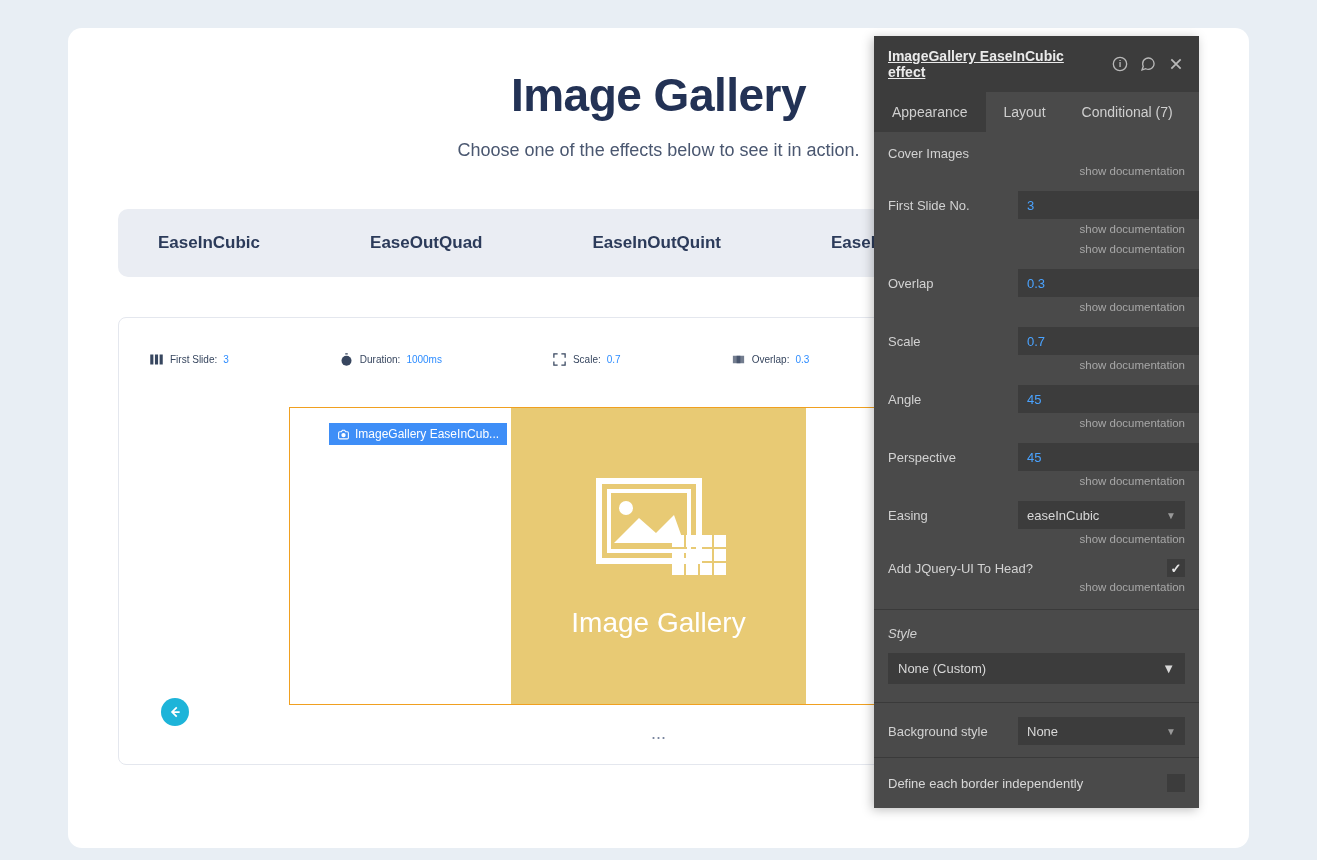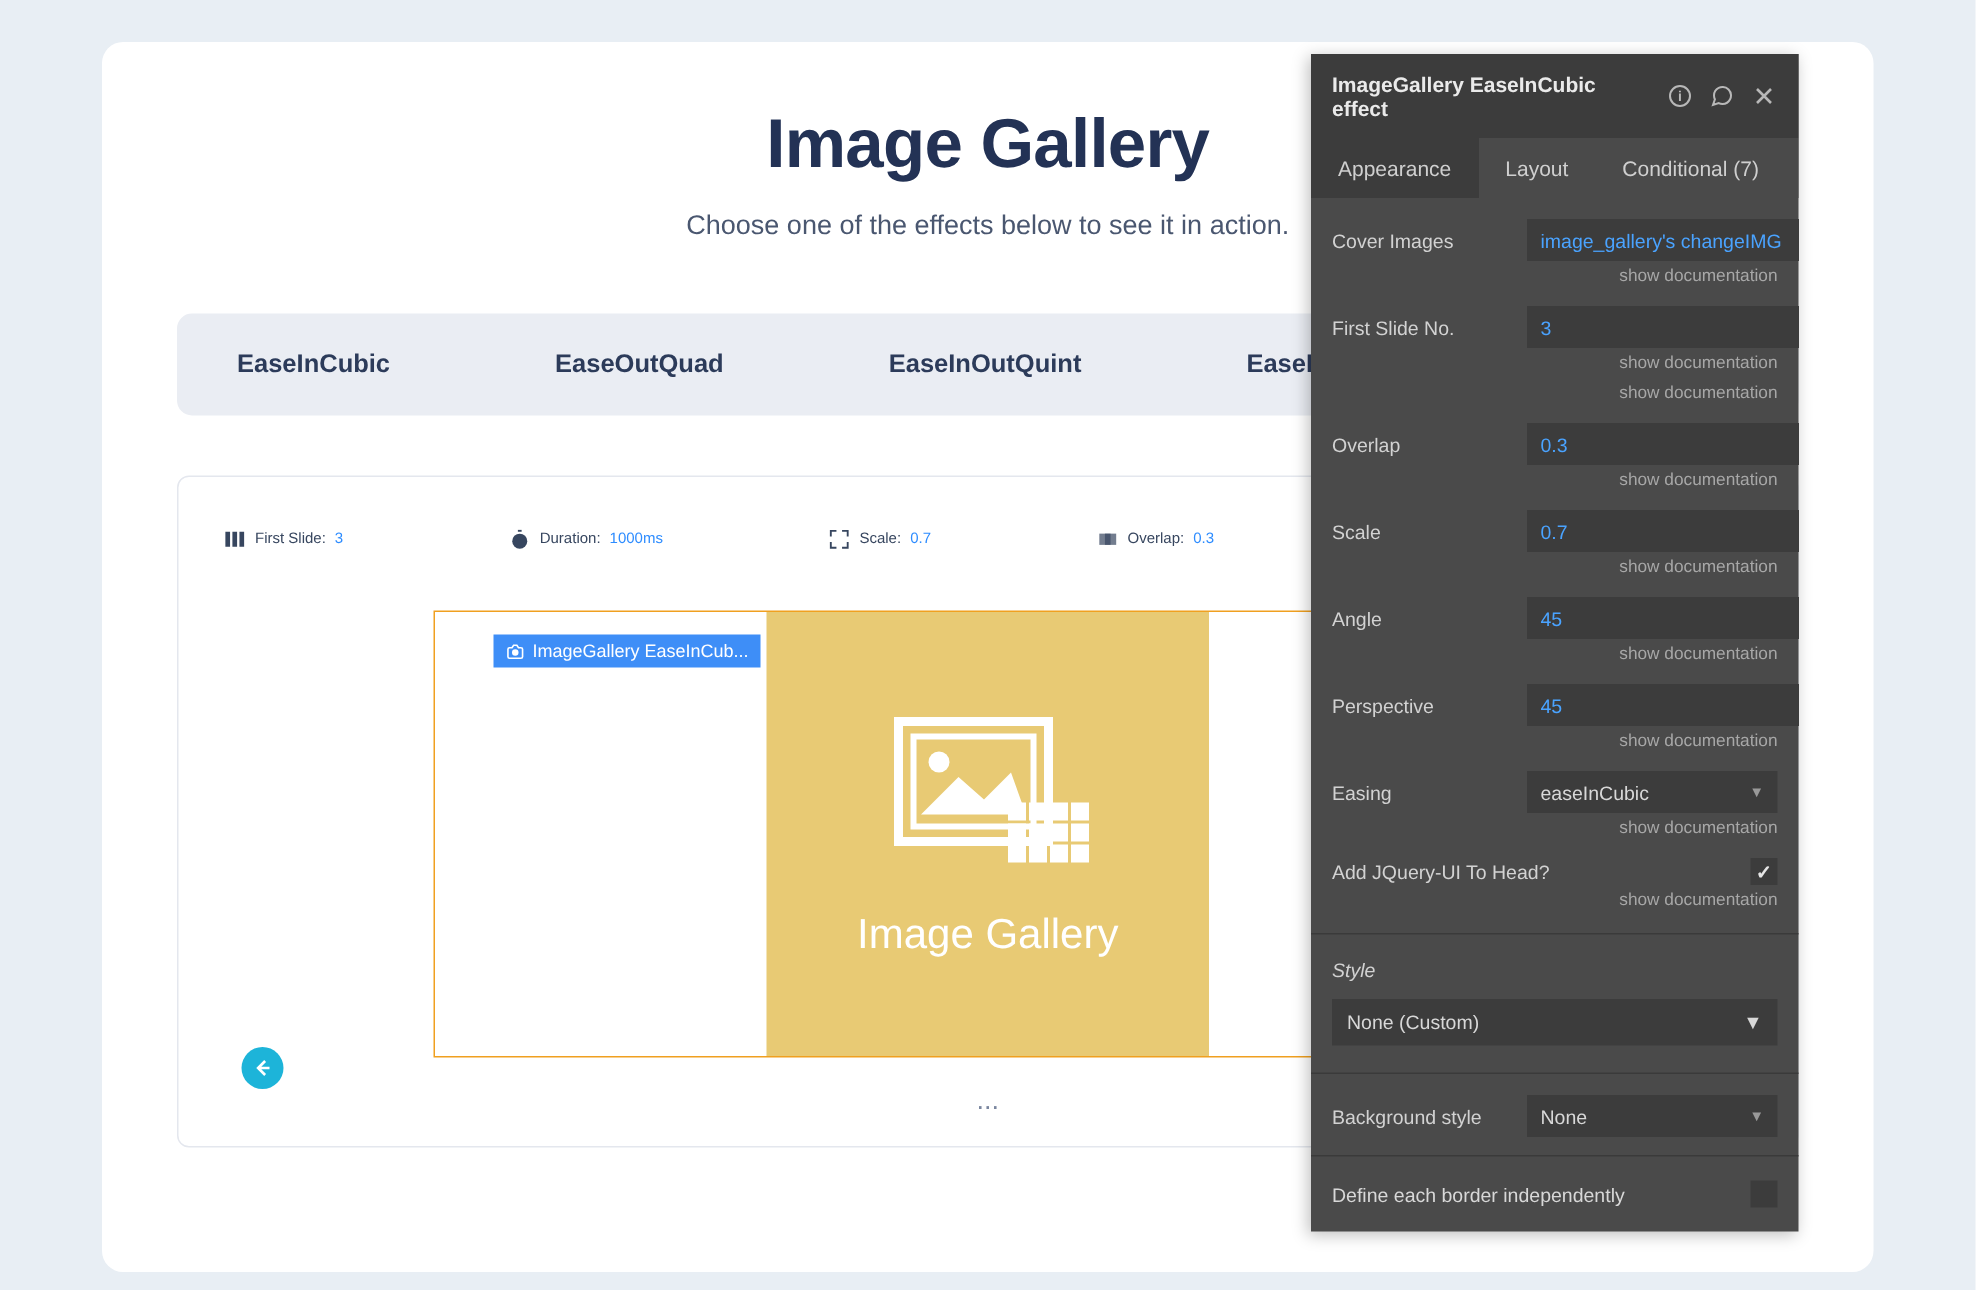--- a/index.html
+++ b/index.html
@@ -25,21 +25,21 @@
 .img-placeholder { width: 295px; background: #e8ca74; display: flex; flex-direction: column; align-items: center; justify-content: center; }
 .img-placeholder svg { width: 150px; height: 120px; }
 .img-placeholder-label { color: #fff; font-size: 28px; font-weight: 400; margin-top: 14px; }
 
 .nav-arrow { position: absolute; left: 42px; bottom: 38px; width: 28px; height: 28px; border-radius: 50%; background: #1db4d9; display: flex; align-items: center; justify-content: center; color: #fff; cursor: pointer; }
 .dots { text-align: center; color: #7a869f; font-size: 18px; margin-top: 18px; }
 
 
 .props-panel { position: absolute; right: 118px; top: 36px; width: 325px; background: #4a4a4a; color: #d8d8d8; font-size: 13px; box-shadow: -2px 2px 10px rgba(0,0,0,0.25); z-index: 10; }
 .props-header { background: #3c3c3c; padding: 12px 14px; display: flex; align-items: center; }
-.props-title { font-weight: 600; font-size: 14px; color: #eaeaea; flex: 1; }
+.props-title { font-weight: 600; font-size: 14px; color: #eaeaea; flex: 1; text-decoration: underline; }
 .hdr-icon { width: 18px; height: 18px; color: #b8b8b8; margin-left: 10px; cursor: pointer; display: flex; align-items: center; justify-content: center; }
 
 .props-tabs { display: flex; background: #4a4a4a; }
 .props-tab { padding: 12px 18px; font-size: 14px; color: #cfcfcf; cursor: pointer; }
 .props-tab.active { background: #3c3c3c; }
 
 .props-body { padding: 6px 0; max-height: 720px; overflow-y: auto; }
 .prop-row { display: flex; align-items: center; padding: 8px 14px 2px; }
 .prop-label { flex: 0 0 130px; color: #d2d2d2; }
 .prop-input { flex: 1; background: #3c3c3c; border: none; color: #4aa3ff; padding: 6px 9px; font-size: 13px; font-family: inherit; height: 28px; }
@@ -185,21 +185,20 @@
   <div class="props-tabs">
     <div class="props-tab active">Appearance</div>
     <div class="props-tab">Layout</div>
     <div class="props-tab">Conditional (7)</div>
   </div>
 
   <div class="props-body">
 
     <div class="prop-row">
         <div class="prop-label">Cover Images</div>
-        <input class="prop-input" value="image_gallery's changeIMG" style="">
       </div>
     <div class="doc-link">show documentation</div>
 
     <div class="prop-row">
         <div class="prop-label">First Slide No.</div>
         <input class="prop-input" value="3" style="">
       </div>
     <div class="doc-link">show documentation</div>
 
     <div class="doc-link">show documentation</div>

